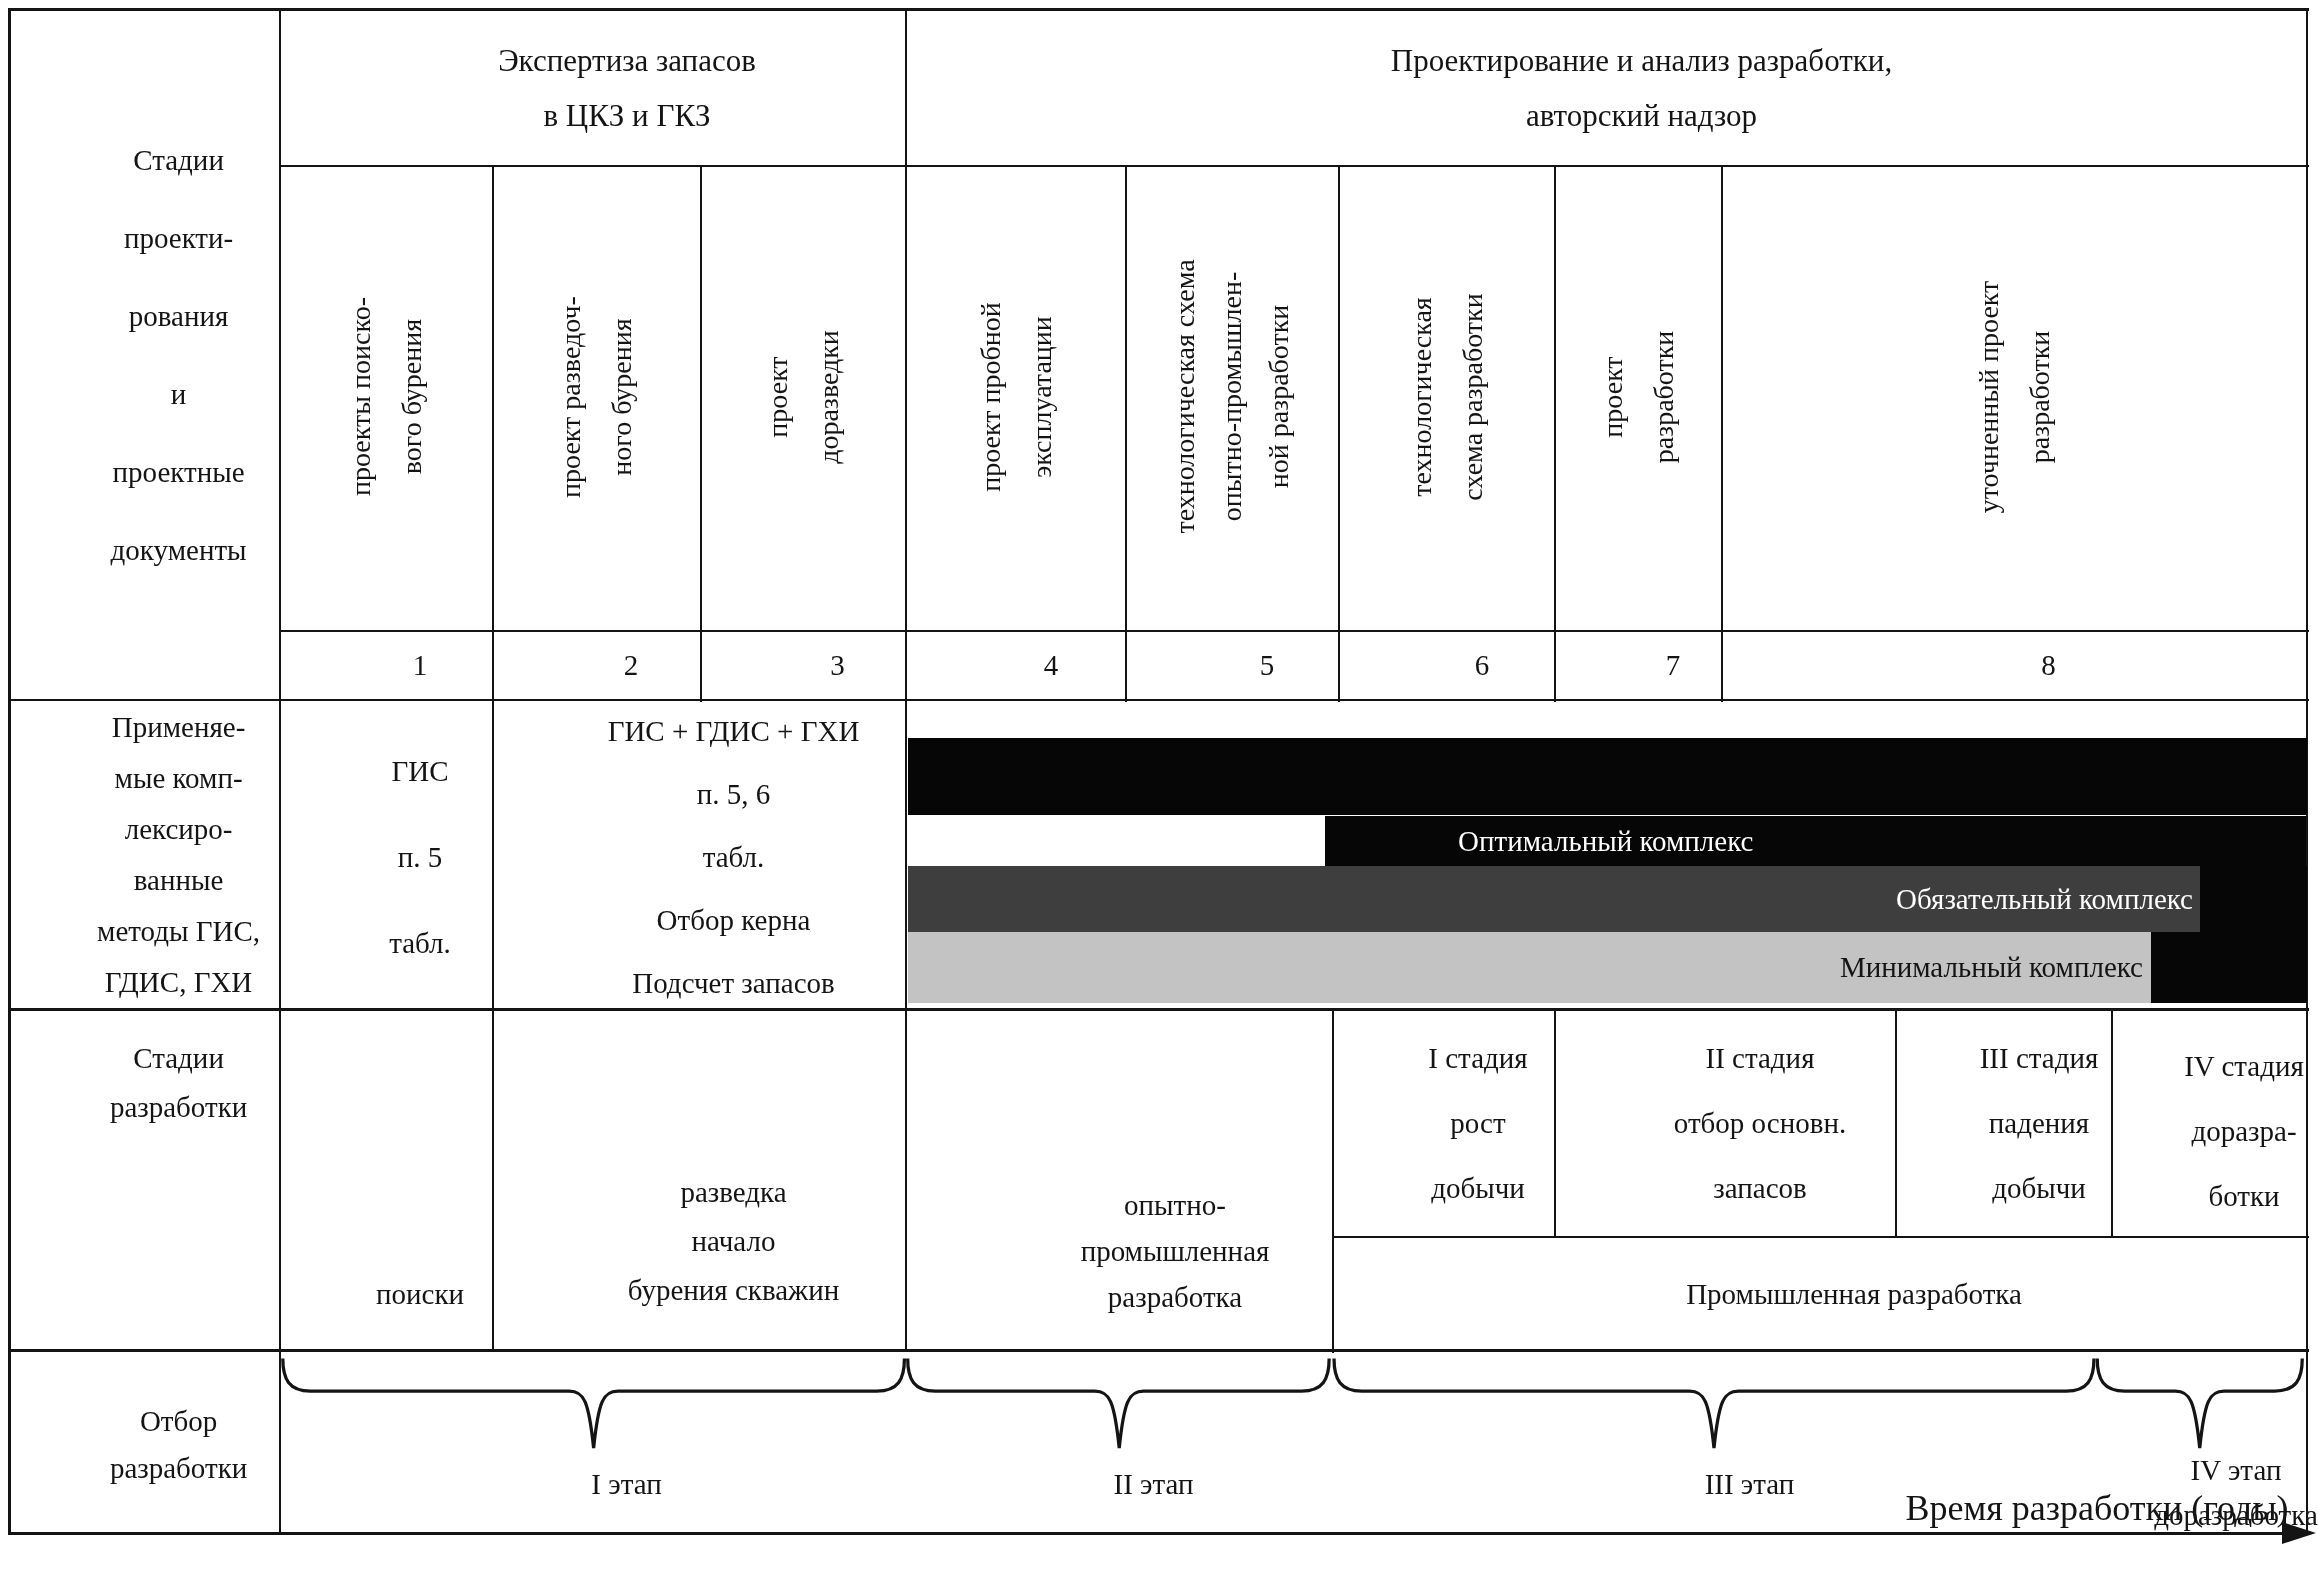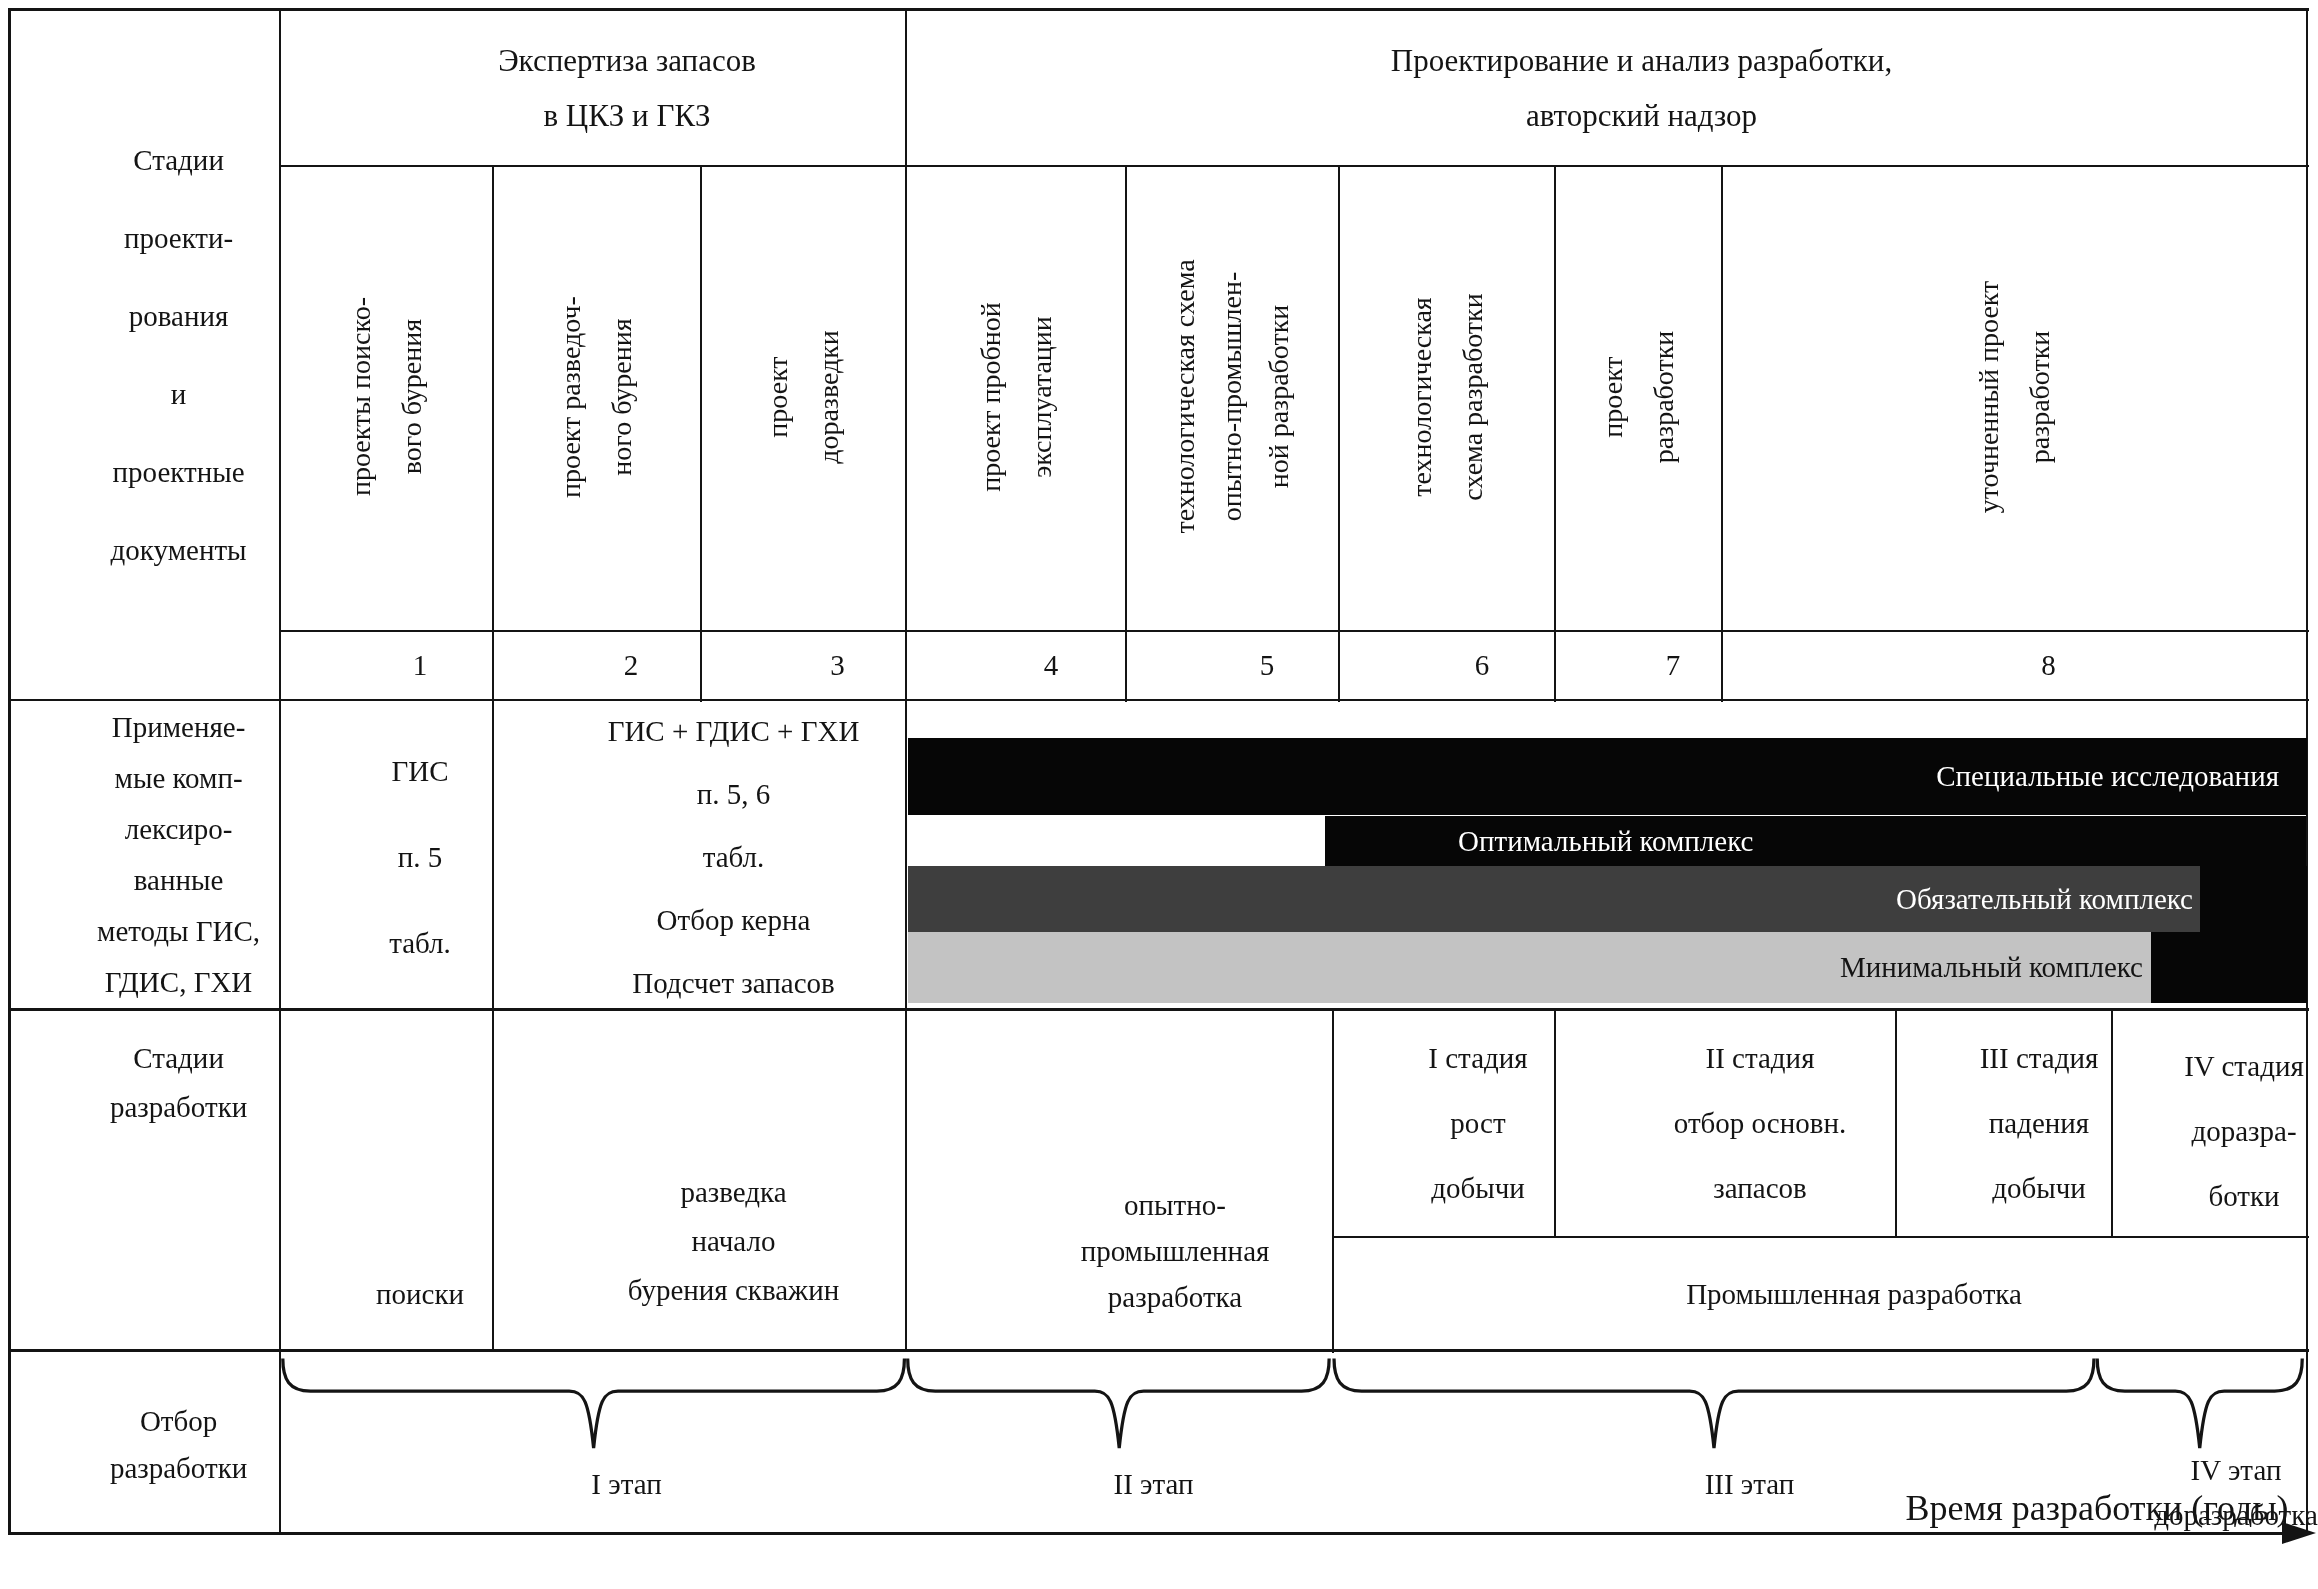--- a/index.html
+++ b/index.html
@@ -115,21 +115,20 @@
 Подсчет запасов</div>
 
   <div class="bar" style="left:908px;top:738px;width:1399px;height:77px;background:#060606;"></div>
   <div class="bar" style="left:908px;top:816px;width:418px;height:51px;background:#ffffff;"></div>
   <div class="bar" style="left:1325px;top:816px;width:981px;height:51px;background:#060606;"></div>
   <div class="bar" style="left:908px;top:866px;width:1292px;height:66px;background:#3e3e3e;"></div>
   <div class="bar" style="left:2200px;top:866px;width:107px;height:66px;background:#060606;"></div>
   <div class="bar" style="left:908px;top:932px;width:1243px;height:71px;background:#c3c3c3;"></div>
   <div class="bar" style="left:2151px;top:932px;width:156px;height:71px;background:#060606;"></div>
 
-  <div class="bar-label" style="left:1786px;top:738px;width:493px;height:77px;justify-content:flex-end;color:#ffffff;">Специальные исследования</div>
   <div class="bar-label" style="left:1458px;top:816px;width:424px;height:51px;color:#ffffff;">Оптимальный комплекс</div>
   <div class="bar-label" style="left:1729px;top:932px;width:414px;height:71px;justify-content:flex-end;color:#141414;">Минимальный комплекс</div>
   <div class="bar-label" style="left:1762px;top:866px;width:431px;height:66px;justify-content:flex-end;color:#ffffff;">Обязательный комплекс</div>
 
   <div class="cell" style="left:10.6px;top:1011px;width:268px;height:338px;align-items:flex-start;padding-top:23px;box-sizing:border-box;line-height:49px;">Стадии
 разработки</div>
 
   <div class="cell" style="left:281px;top:1011px;width:210px;height:338px;align-items:flex-end;padding-bottom:29px;box-sizing:border-box;">поиски</div>
 
   <div class="cell" style="left:494px;top:1011px;width:411px;height:338px;align-items:flex-end;padding-bottom:34px;box-sizing:border-box;line-height:49px;">разведка

